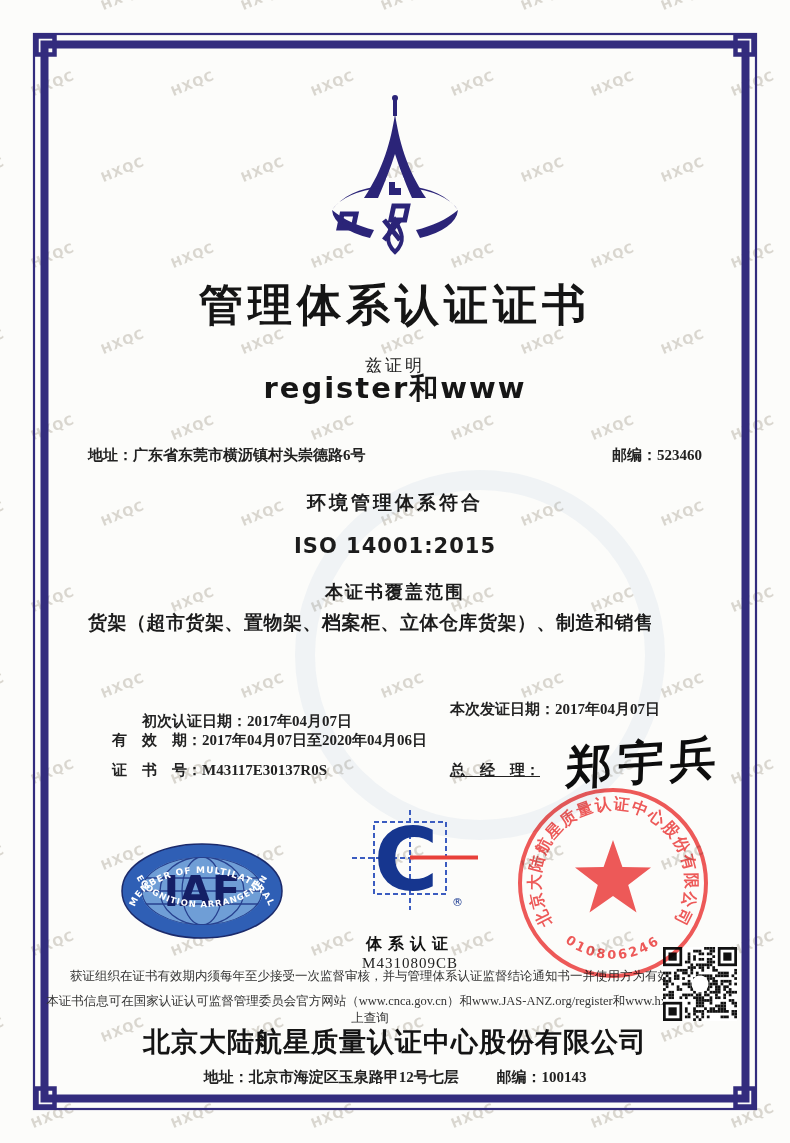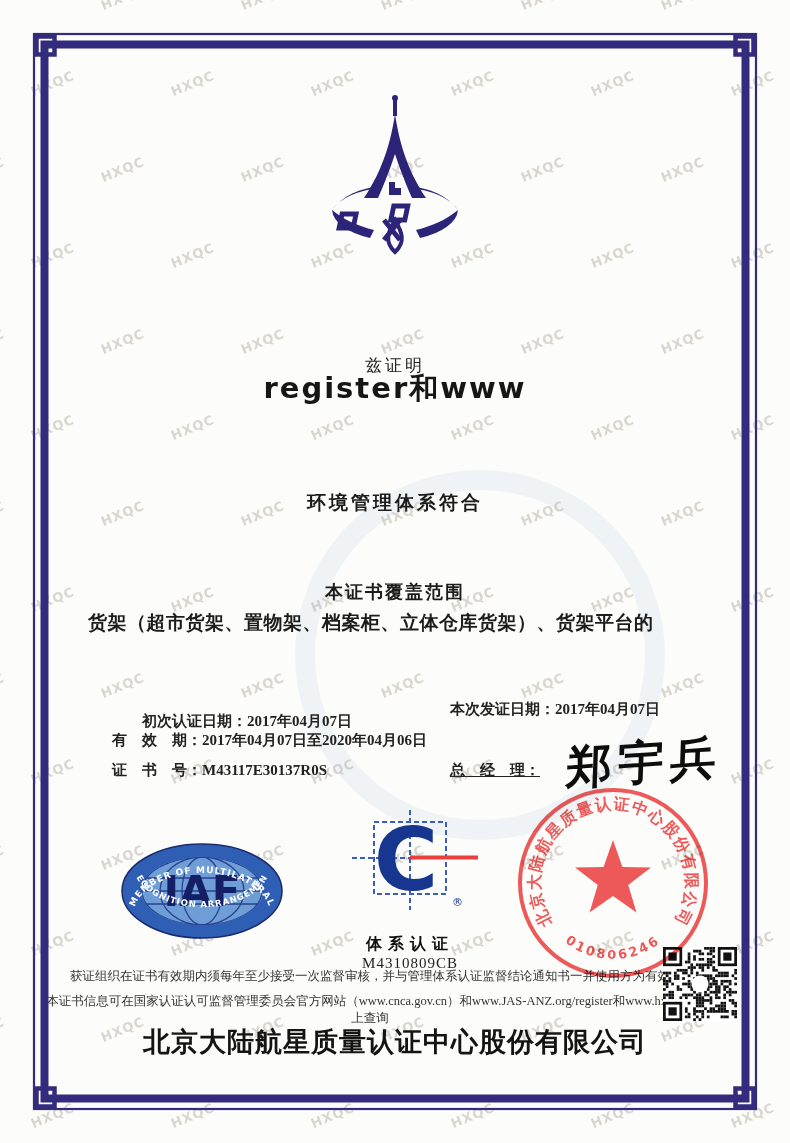--- a/index.html
+++ b/index.html
@@ -190,26 +190,32 @@
       <path d="M136 118 A62 32 0 0 1 98 146 L94 138 C110 134 124 128 136 118 Z"></path>
     </g>
     <g fill="none" stroke="#2b2478" stroke-width="5">
       <path d="M50 120 l16 20 M66 120 l-16 20" transform="translate(12,8)"></path>
       <rect x="46" y="122" width="14" height="14" transform="skewX(-12)"></rect>
       <rect x="96" y="114" width="14" height="14" transform="skewX(-12)"></rect>
     </g>
     <path d="M73 128 C66 140 62 150 73 160 C84 150 80 140 73 128 Z" fill="none" stroke="#2b2478" stroke-width="4"></path>
   </svg>
 
+  <div class="abs ctr title">管理体系认证证书</div>
   <div class="abs ctr subtitle">兹证明</div>
   <div class="abs ctr company">register和www</div>
+  <div class="abs addr-row">
+    <span><span>地址：</span><span>广东省东莞市横沥镇村头崇德路6号</span></span>
+    <span><span>邮编：</span><span>523460</span></span>
+  </div>
 
   <div class="abs ctr system">环境管理体系符合</div>
+  <div class="abs ctr standard">ISO 14001:2015</div>
   <div class="abs ctr scope-head">本证书覆盖范围</div>
-  <div class="abs scope-line scope1">货架（超市货架、置物架、档案柜、立体仓库货架）、货架平台的</div>
+  <div class="abs scope-line scope1">货架（超市货架、置物架、档案柜、立体仓库货架）、制造和销售</div>
 
   <div class="abs f-row" style="left:112px; top:712px;margin-left:30px;">
     <span>初次认证日期：</span><span>2017年04月07日</span>
   </div>
   <div class="abs f-row" style="left:450px; top:700px;">
     <span>本次发证日期：</span><span>2017年04月07日</span>
   </div>
   <div class="abs f-row" style="left:112px; top:731px;">
     <span>有　效　期：</span><span>2017年04月07日至2020年04月06日</span>
   </div>
@@ -536,13 +542,17 @@
       <rect x="60.2962962962963" y="5.481481481481482" width="8.222222222222223" height="8.222222222222223" fill="#111"></rect>
       <rect x="0" y="54.81481481481482" width="19.185185185185187" height="19.185185185185187" fill="#111"></rect>
       <rect x="2.740740740740741" y="57.55555555555556" width="13.703703703703704" height="13.703703703703704" fill="#fff"></rect>
       <rect x="5.481481481481482" y="60.2962962962963" width="8.222222222222223" height="8.222222222222223" fill="#111"></rect>
       <circle cx="37" cy="37" r="8.5" fill="#ffffff"></circle>
     </svg>
 
   <div class="abs notice1">获证组织在证书有效期内须每年至少接受一次监督审核，并与管理体系认证监督结论通知书一并使用方为有效</div>
   <div class="abs notice2">本证书信息可在国家认证认可监督管理委员会官方网站（www.cnca.gov.cn）和www.JAS-ANZ.org/register和www.hxqc.cn上查询</div>
   <div class="abs ctr issuer">北京大陆航星质量认证中心股份有限公司</div>
+  <div class="abs ctr issuer-addr">
+    <span><span>地址：</span><span>北京市海淀区玉泉路甲12号七层</span></span><span class="gap2"></span>
+    <span><span>邮编：</span><span>100143</span></span>
+  </div>
 </div>
 
 </body></html>

